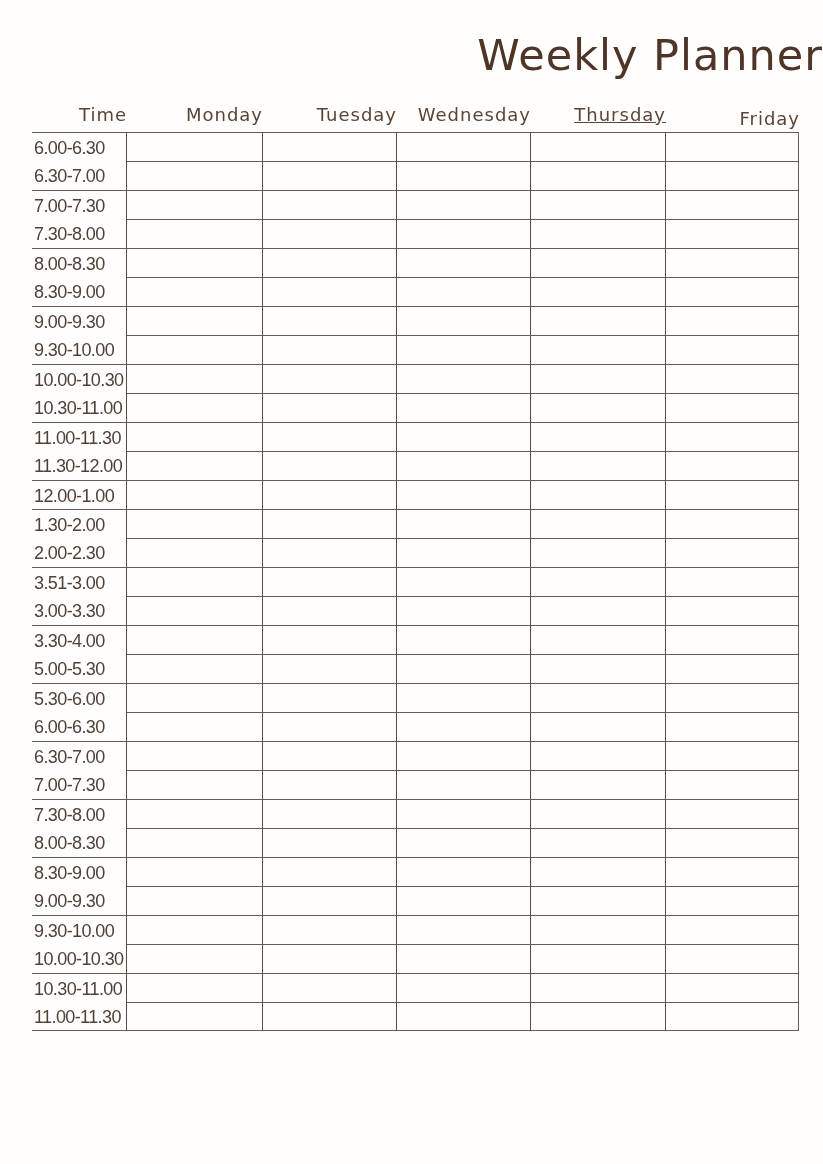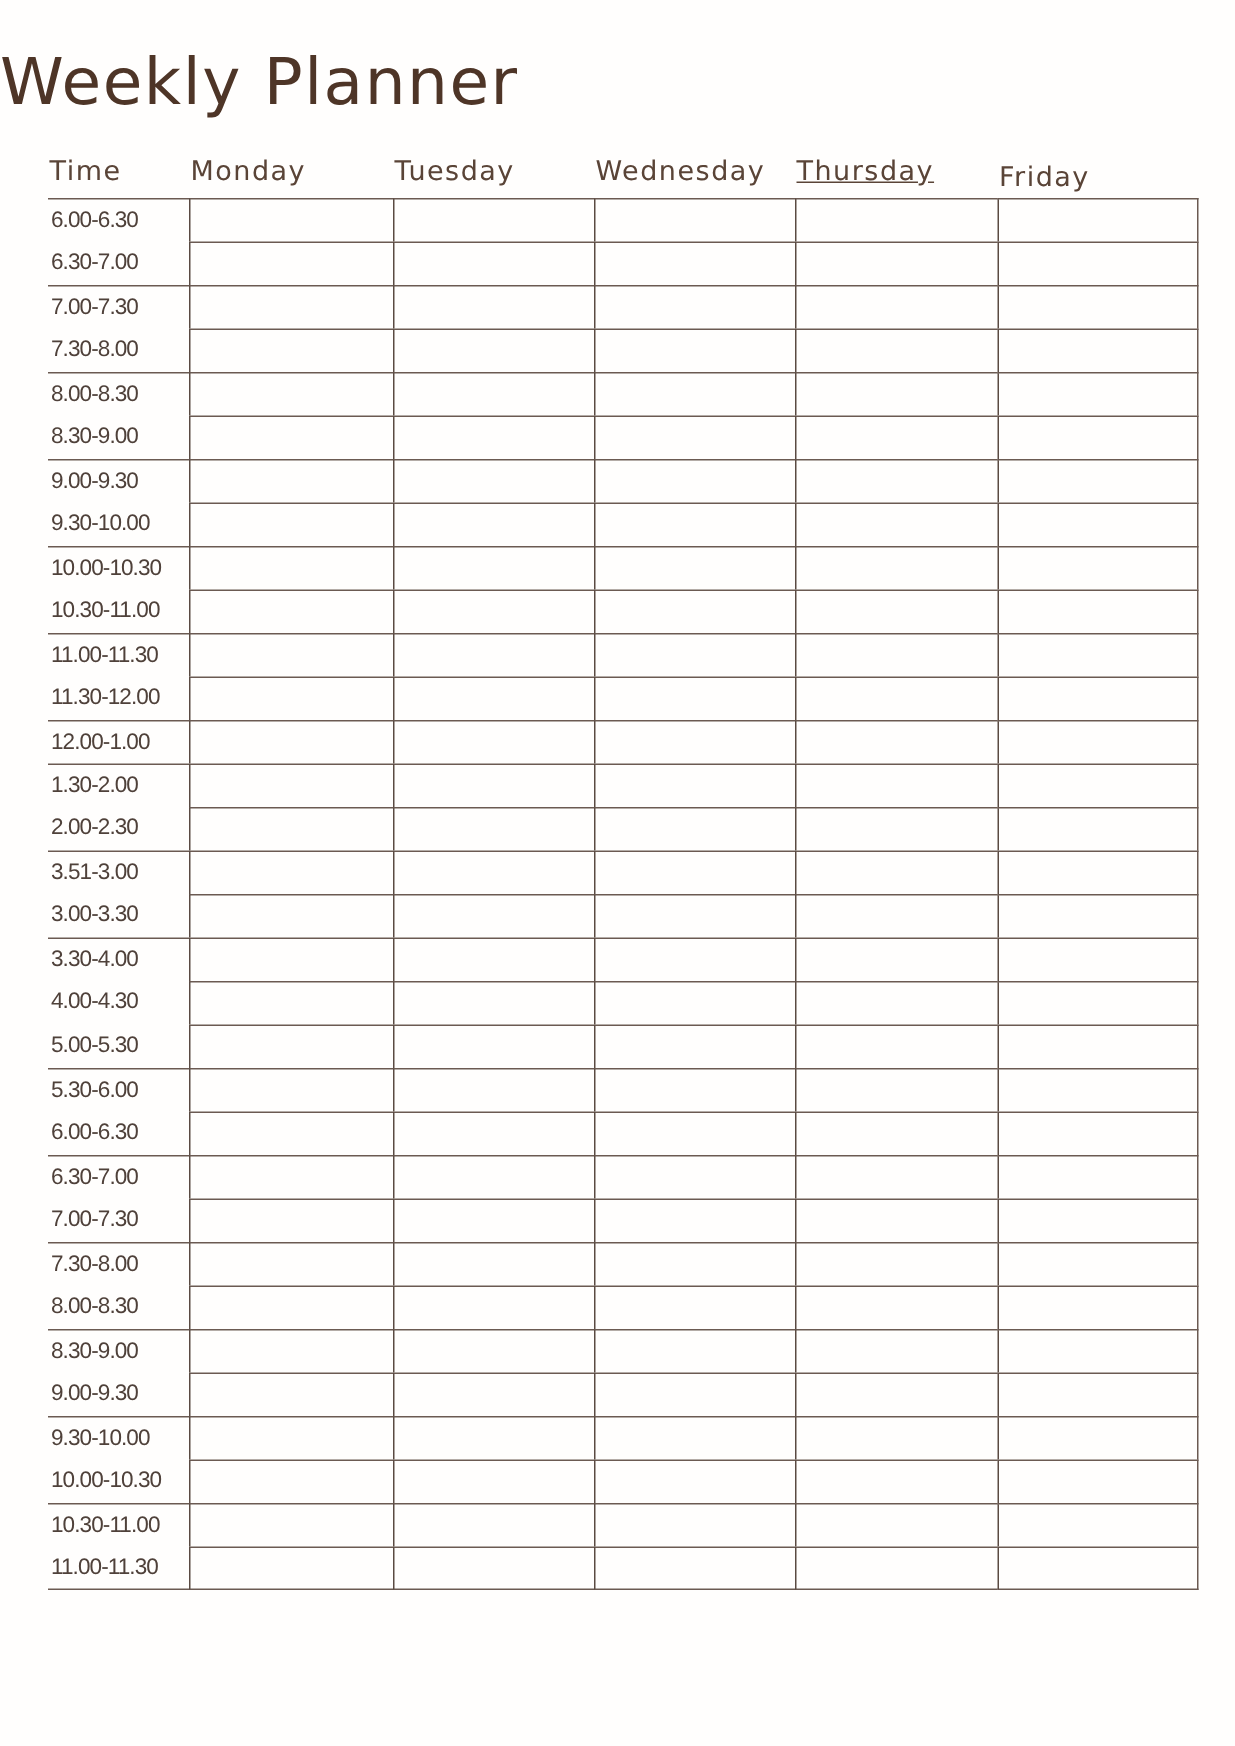--- a/index.html
+++ b/index.html
@@ -1,25 +1,25 @@
 <!DOCTYPE html>
 <html><head>
 <meta charset="utf-8">
 <style>
   html, body { margin:0; padding:0; background:#fffefd; }
   body { width:823px; height:1164px; position:relative; overflow:hidden;
          font-family:"DejaVu Sans", sans-serif; color:#4a3a30; }
-  .title { position:absolute; top:30px; left:0; width:823px; text-align:left;
+  .title { position:absolute; top:30px; left:0; width:823px; text-align:right;
            font-size:43px; color:#4e3527; letter-spacing:1px; font-weight:normal; }
   .heads { position:absolute; top:100px; left:33px; width:767px; height:32px; }
-  .head { position:absolute; top:4px; font-size:18px; color:#5a4437; text-align:left; letter-spacing:1px; }
+  .head { position:absolute; top:4px; font-size:18px; color:#5a4437; text-align:right; letter-spacing:1px; }
   .grid { position:absolute; top:132px; left:32px; width:768px; }
   .row { position:relative; height:29px; display:flex; }
   .tcell { width:94px; height:29px; box-sizing:border-box; position:relative;
-           font-family:"Liberation Sans", sans-serif; font-size:15px; color:#4f413a;
+           font-family:"Liberation Sans", sans-serif; font-size:18px; color:#4f413a;
            padding:5px 0 0 2px; letter-spacing:-0.6px; white-space:nowrap; }
   .tcell.line { border-top:1.5px solid #6b5a52; }
   .dcell { height:29px; box-sizing:border-box; border-top:1.5px solid #6b5a52;
            border-left:1.5px solid #5a4a42; }
   .dcell.last { border-right:1.5px solid #6b5a52; }
   .bottom { border-bottom:1.5px solid #6b5a52; }
 </style>
 </head>
 <body>
 
@@ -173,28 +173,20 @@
     </div>
     <div class="row">
       <div class="tcell line">3.30-4.00</div>
       <div class="dcell" style="width: 136px;"></div>
       <div class="dcell" style="width: 134px;"></div>
       <div class="dcell" style="width: 134px;"></div>
       <div class="dcell" style="width: 135px;"></div>
       <div class="dcell last" style="width: 134px;"></div>
     </div>
     <div class="row">
-      <div class="tcell">4.00-4.30</div>
-      <div class="dcell" style="width: 136px;"></div>
-      <div class="dcell" style="width: 134px;"></div>
-      <div class="dcell" style="width: 134px;"></div>
-      <div class="dcell" style="width: 135px;"></div>
-      <div class="dcell last" style="width: 134px;"></div>
-    </div>
-    <div class="row">
       <div class="tcell">5.00-5.30</div>
       <div class="dcell" style="width: 136px;"></div>
       <div class="dcell" style="width: 134px;"></div>
       <div class="dcell" style="width: 134px;"></div>
       <div class="dcell" style="width: 135px;"></div>
       <div class="dcell last" style="width: 134px;"></div>
     </div>
     <div class="row">
       <div class="tcell line">5.30-6.00</div>
       <div class="dcell" style="width: 136px;"></div>

